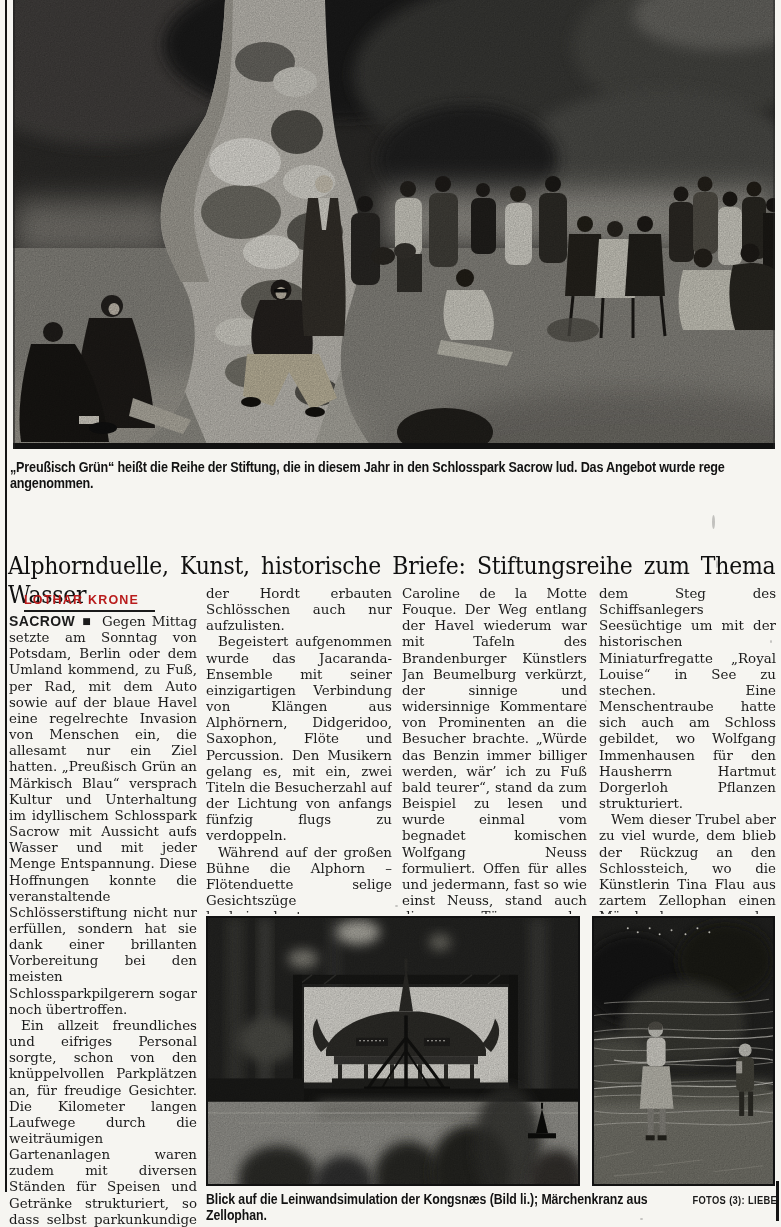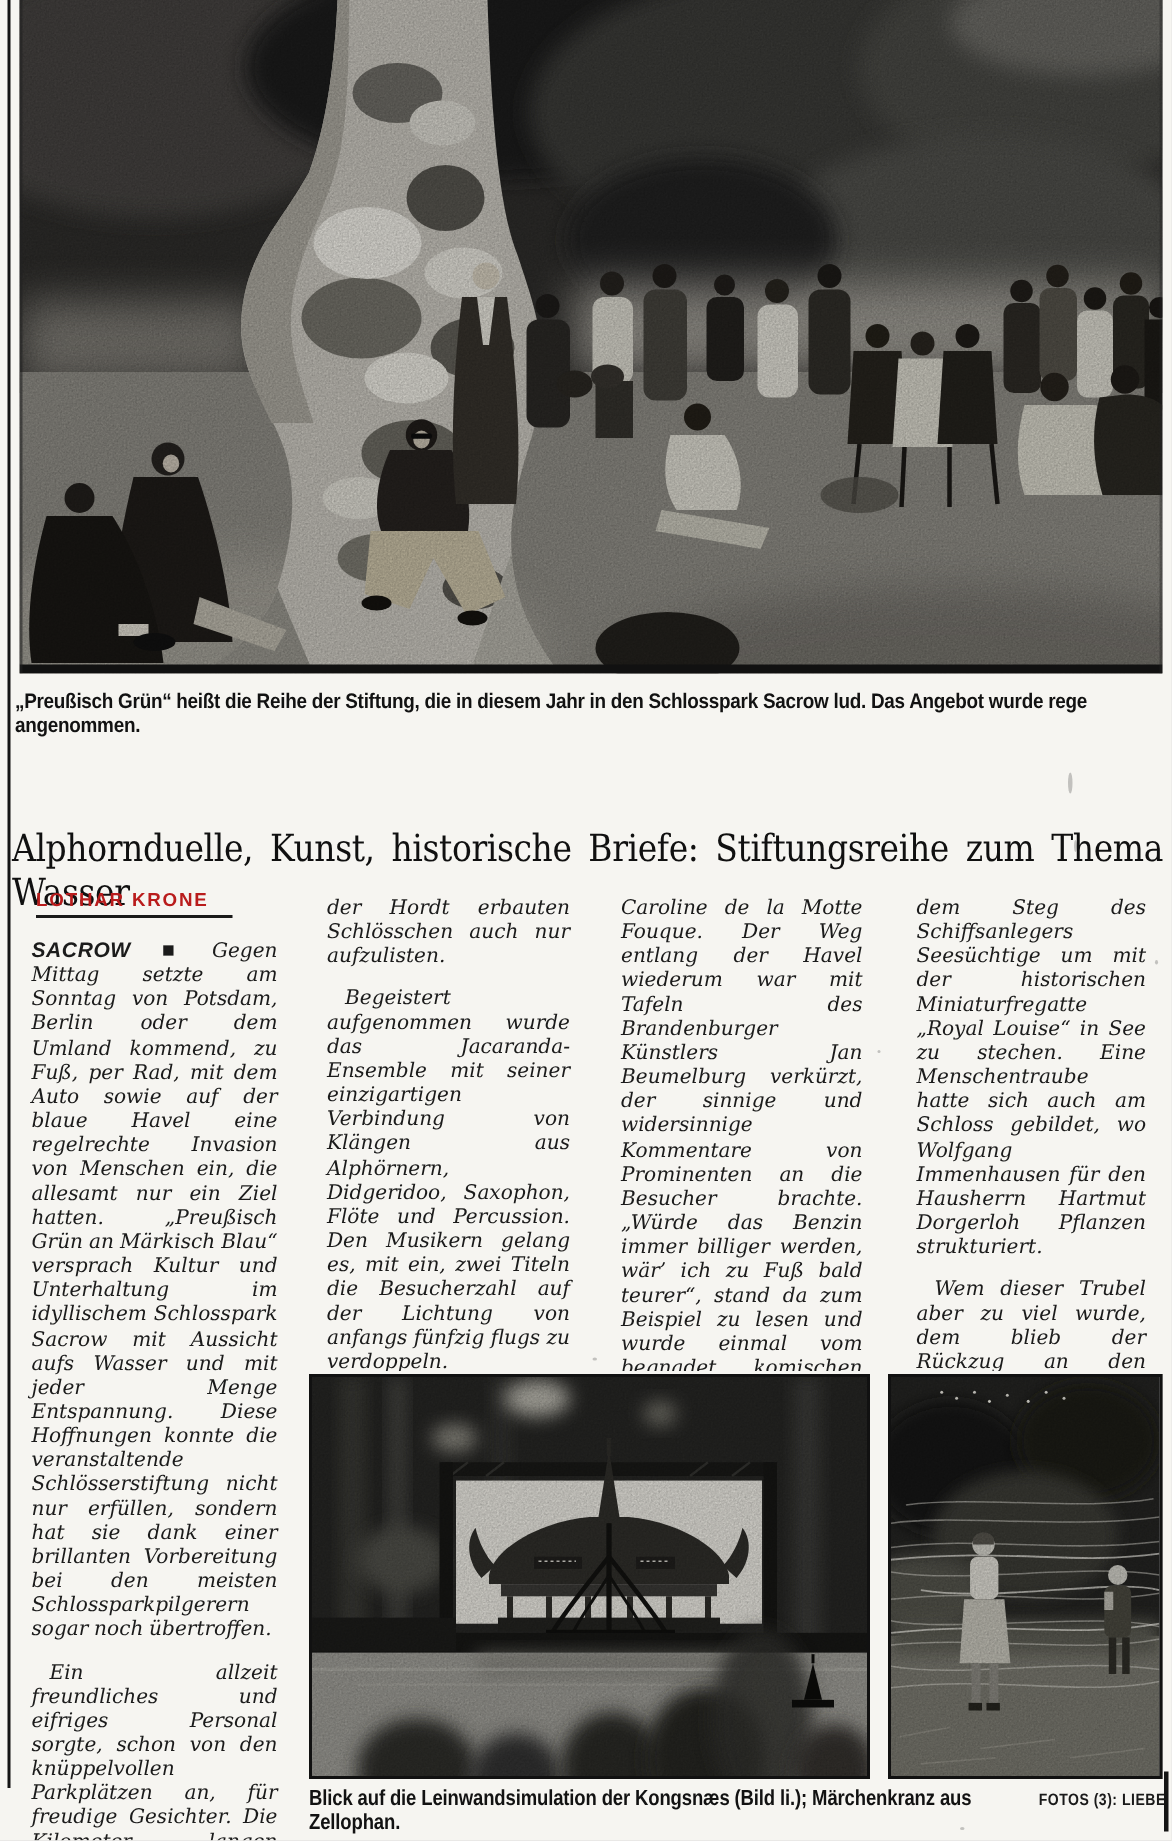--- a/index.html
+++ b/index.html
@@ -24,21 +24,21 @@
   .subheadline{position:absolute;left:8px;top:551px;width:872px;margin:0;
       font-family:"DejaVu Serif",serif;font-weight:normal;font-size:25px;letter-spacing:-0.3px;
       transform:scaleX(0.88);transform-origin:0 0;text-align:justify;text-align-last:justify;color:#101010;}
 
   .byline{position:absolute;left:24px;top:593px;font-family:"Liberation Sans",sans-serif;
       font-size:12.5px;font-weight:bold;letter-spacing:1.2px;color:#b91c1c;
       border-bottom:2px solid #1a1a1a;padding:0 16px 3px 0;}
 
   .col{position:absolute;text-align:justify;font-size:13.4px;line-height:16.15px;
       overflow:hidden;color:#1b1b1b;word-spacing:-0.4px;}
-  .col p{margin:12px;font-style:italic;}
+  .col p{margin:0;}
   .col p.indent{text-indent:12px;}
   .col1{left:9px;top:613px;width:188px;height:614px;}
   .col2{left:206px;top:586px;width:186px;height:328px;}
   .col3{left:402px;top:586px;width:185px;height:328px;}
   .col4{left:599px;top:586px;width:177px;height:328px;}
 
   .dateline{font-family:"Liberation Sans",sans-serif;font-weight:bold;font-size:14px;letter-spacing:0.4px;}
   .dateline-bullet{font-size:9px;vertical-align:2px;padding:0 9px 0 5px;}
 
   .bottom-caption{position:absolute;left:206px;top:1191px;width:672px;

